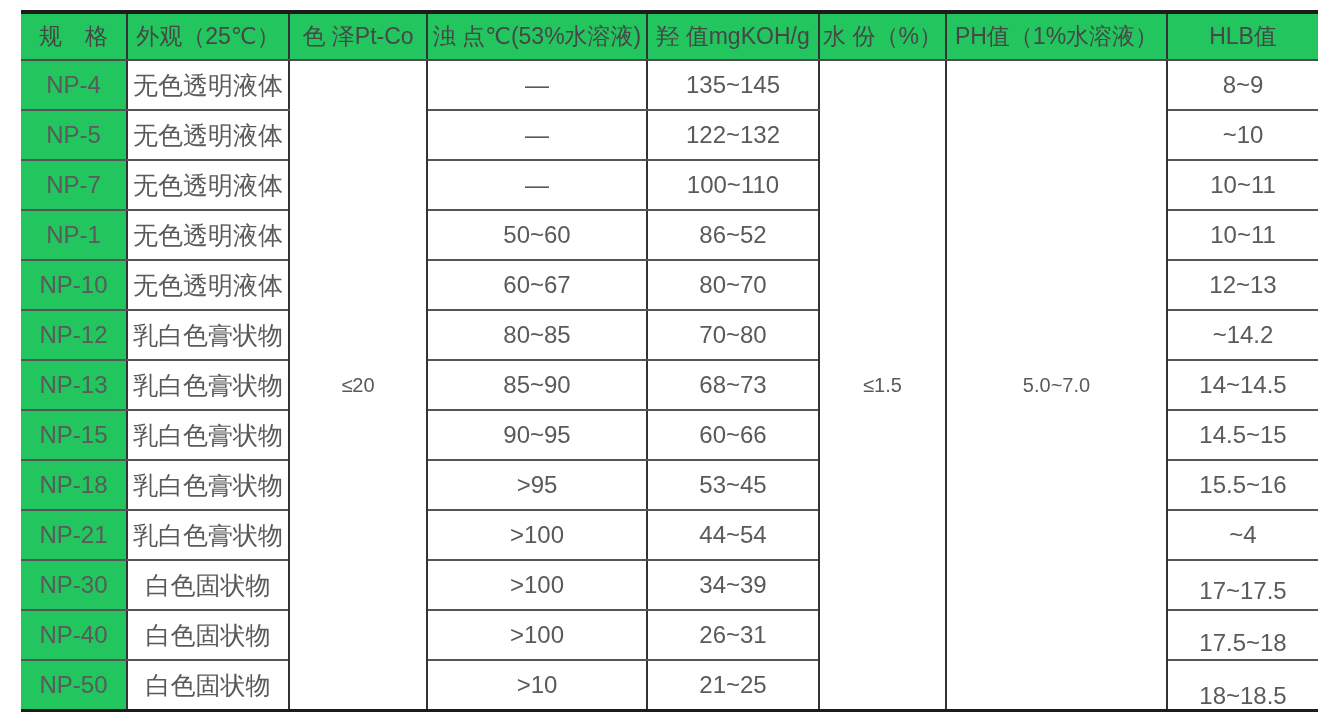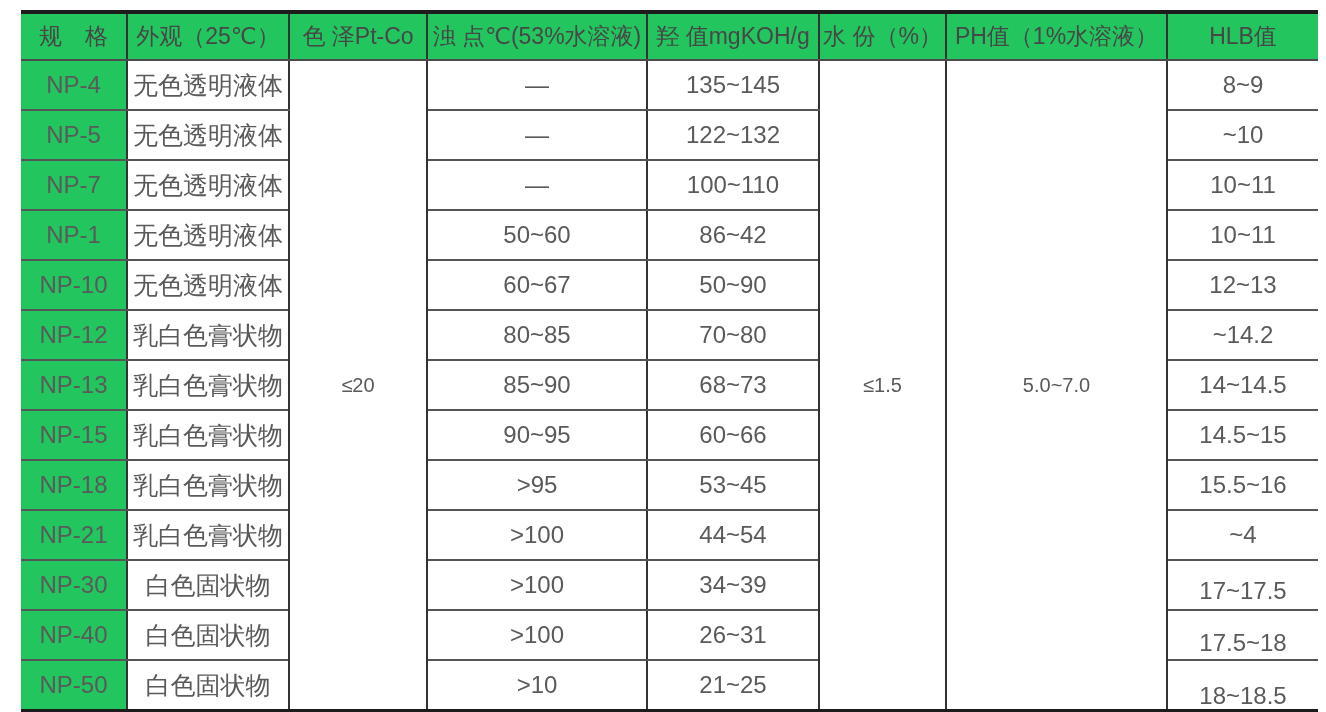--- a/index.html
+++ b/index.html
@@ -110,28 +110,28 @@
         <td class="spec-cell">NP-7</td>
         <td class="appearance-cell">无色透明液体</td>
         <td>—</td>
         <td>100~110</td>
         <td>10~11</td>
       </tr>
       <tr>
         <td class="spec-cell">NP-1</td>
         <td class="appearance-cell">无色透明液体</td>
         <td>50~60</td>
-        <td>86~42</td>
+        <td>86~52</td>
         <td>10~11</td>
       </tr>
       <tr>
         <td class="spec-cell">NP-10</td>
         <td class="appearance-cell">无色透明液体</td>
         <td>60~67</td>
-        <td>50~90</td>
+        <td>80~70</td>
         <td>12~13</td>
       </tr>
       <tr>
         <td class="spec-cell">NP-12</td>
         <td class="appearance-cell">乳白色膏状物</td>
         <td>80~85</td>
         <td>70~80</td>
         <td>~14.2</td>
       </tr>
       <tr>

